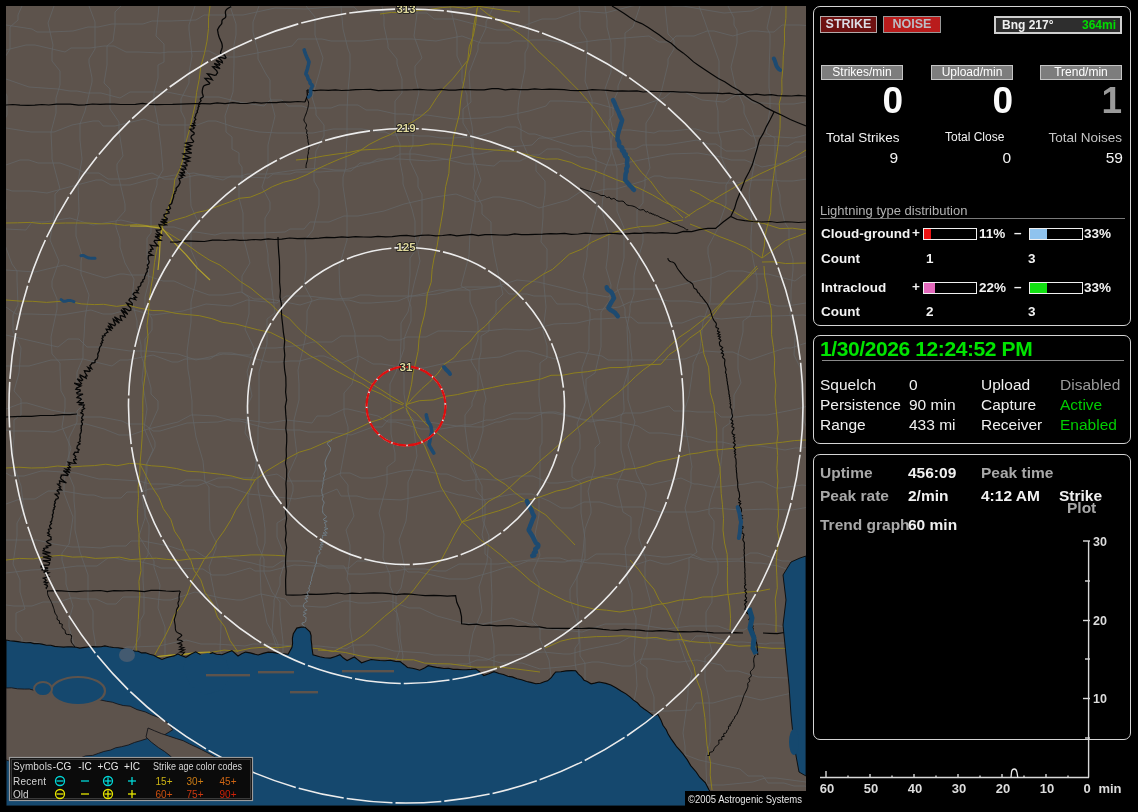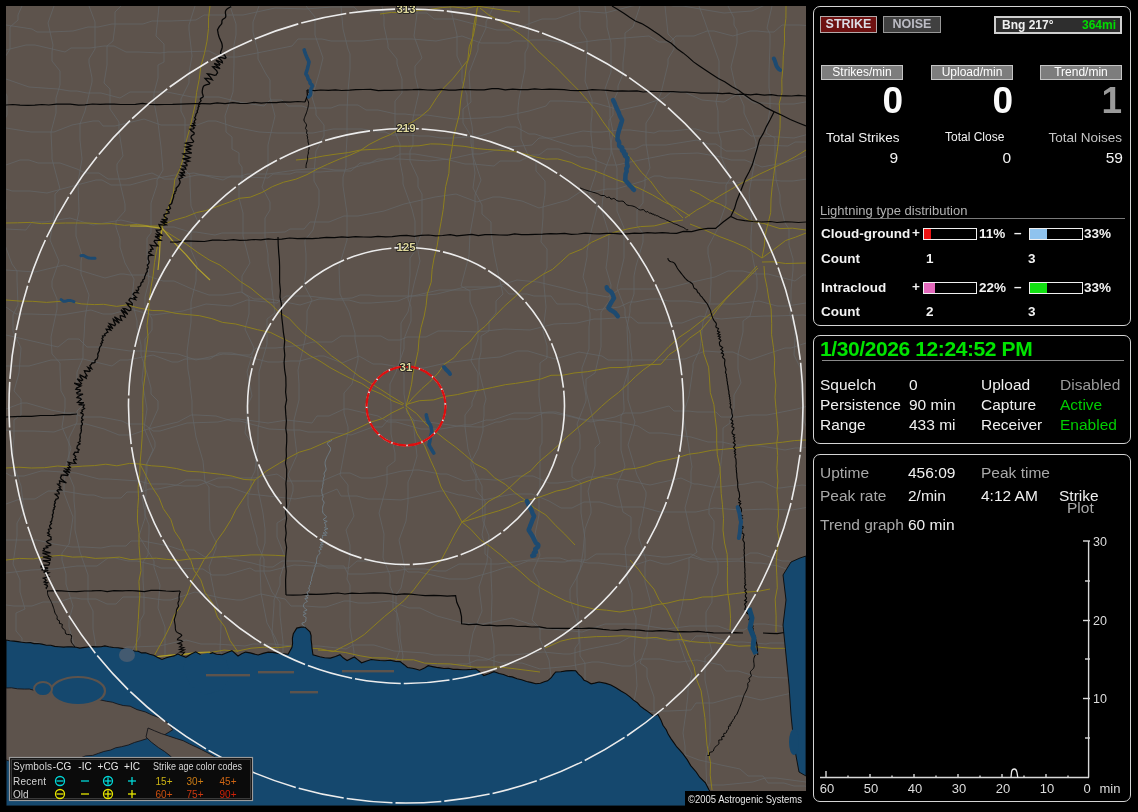--- a/index.html
+++ b/index.html
@@ -365,21 +365,21 @@
 </g>
 
 <g>
 <rect x="685" y="791" width="121" height="15" fill="#000"></rect>
 <text x="688" y="802.5" font-family="'Liberation Sans',sans-serif" font-size="11" fill="#e8e8e8" textLength="114" lengthAdjust="spacingAndGlyphs">©2005 Astrogenic Systems</text>
 </g>
 </svg>
 
 <div class="panel" style="top:6px;height:320px;">
   <div class="abs" style="left:6px;top:9px;width:57px;height:17px;background:#6e1111;border:1px solid #b3a9a9;color:#dcdce4;font-weight:bold;font-size:12.5px;text-align:center;line-height:15px;">STRIKE</div>
-  <div class="abs" style="left:69px;top:9px;width:58px;height:17px;background:#404040;border:1px solid #989898;color:#bcbcc4;font-weight:bold;font-size:12.5px;text-align:center;line-height:15px;">NOISE</div>
+  <div class="abs" style="left:69px;top:9px;width:58px;height:17px;background:#b91c1c;border:1px solid #989898;color:#bcbcc4;font-weight:bold;font-size:12.5px;text-align:center;line-height:15px;">NOISE</div>
   <div class="abs" style="left:180px;top:9px;width:128px;height:18px;background:#2e2e2e;border:2px solid #cfcfcf;font-weight:bold;font-size:12px;line-height:14px;">
     <span style="color:#f0f0f0;padding-left:6px;">Bng 217°</span><span style="color:#00dc00;float:right;padding-right:4px;">364mi</span>
   </div>
   <div class="btn" style="left:7px;top:58px;">Strikes/min</div>
   <div class="btn" style="left:117px;top:58px;">Upload/min</div>
   <div class="btn" style="left:226px;top:58px;">Trend/min</div>
   <div class="big" style="left:7px;">0</div>
   <div class="big" style="left:117px;">0</div>
   <div class="big" style="left:226px;color:#9a9a9a;">1</div>
   <div class="abs" style="left:12px;top:123px;font-size:13.5px;color:#f2f2f2;">Total Strikes</div>
@@ -432,21 +432,21 @@
   <div class="abs r2 w" style="left:6px;top:60px;">Persistence</div>
   <div class="abs r2 w" style="left:95px;top:60px;">90 min</div>
   <div class="abs r2 w" style="left:167px;top:60px;">Capture</div>
   <div class="abs r2" style="left:246px;top:60px;color:#00cc00;">Active</div>
   <div class="abs r2 w" style="left:6px;top:80px;">Range</div>
   <div class="abs r2 w" style="left:95px;top:80px;">433 mi</div>
   <div class="abs r2 w" style="left:167px;top:80px;">Receiver</div>
   <div class="abs r2" style="left:246px;top:80px;color:#00cc00;">Enabled</div>
 </div>
 
-<div class="panel" style="top:454px;height:348px;">
+<div class="panel" style="top:454px;height:286px;font-weight:bold;">
   <div class="abs r2 g" style="left:6px;top:9px;">Uptime</div>
   <div class="abs r2 w" style="left:94px;top:9px;">456:09</div>
   <div class="abs r2 g" style="left:167px;top:9px;">Peak time</div>
   <div class="abs r2 g" style="left:253px;top:9px;margin-top:35px;">Plot</div>
   <div class="abs r2 g" style="left:6px;top:32px;">Peak rate</div>
   <div class="abs r2 w" style="left:94px;top:32px;">2/min</div>
   <div class="abs r2 w" style="left:167px;top:32px;">4:12 AM</div>
   <div class="abs r2 w" style="left:245px;top:32px;">Strike</div>
   <div class="abs r2 g" style="left:6px;top:61px;">Trend graph</div>
   <div class="abs r2 w" style="left:94px;top:61px;">60 min</div>

